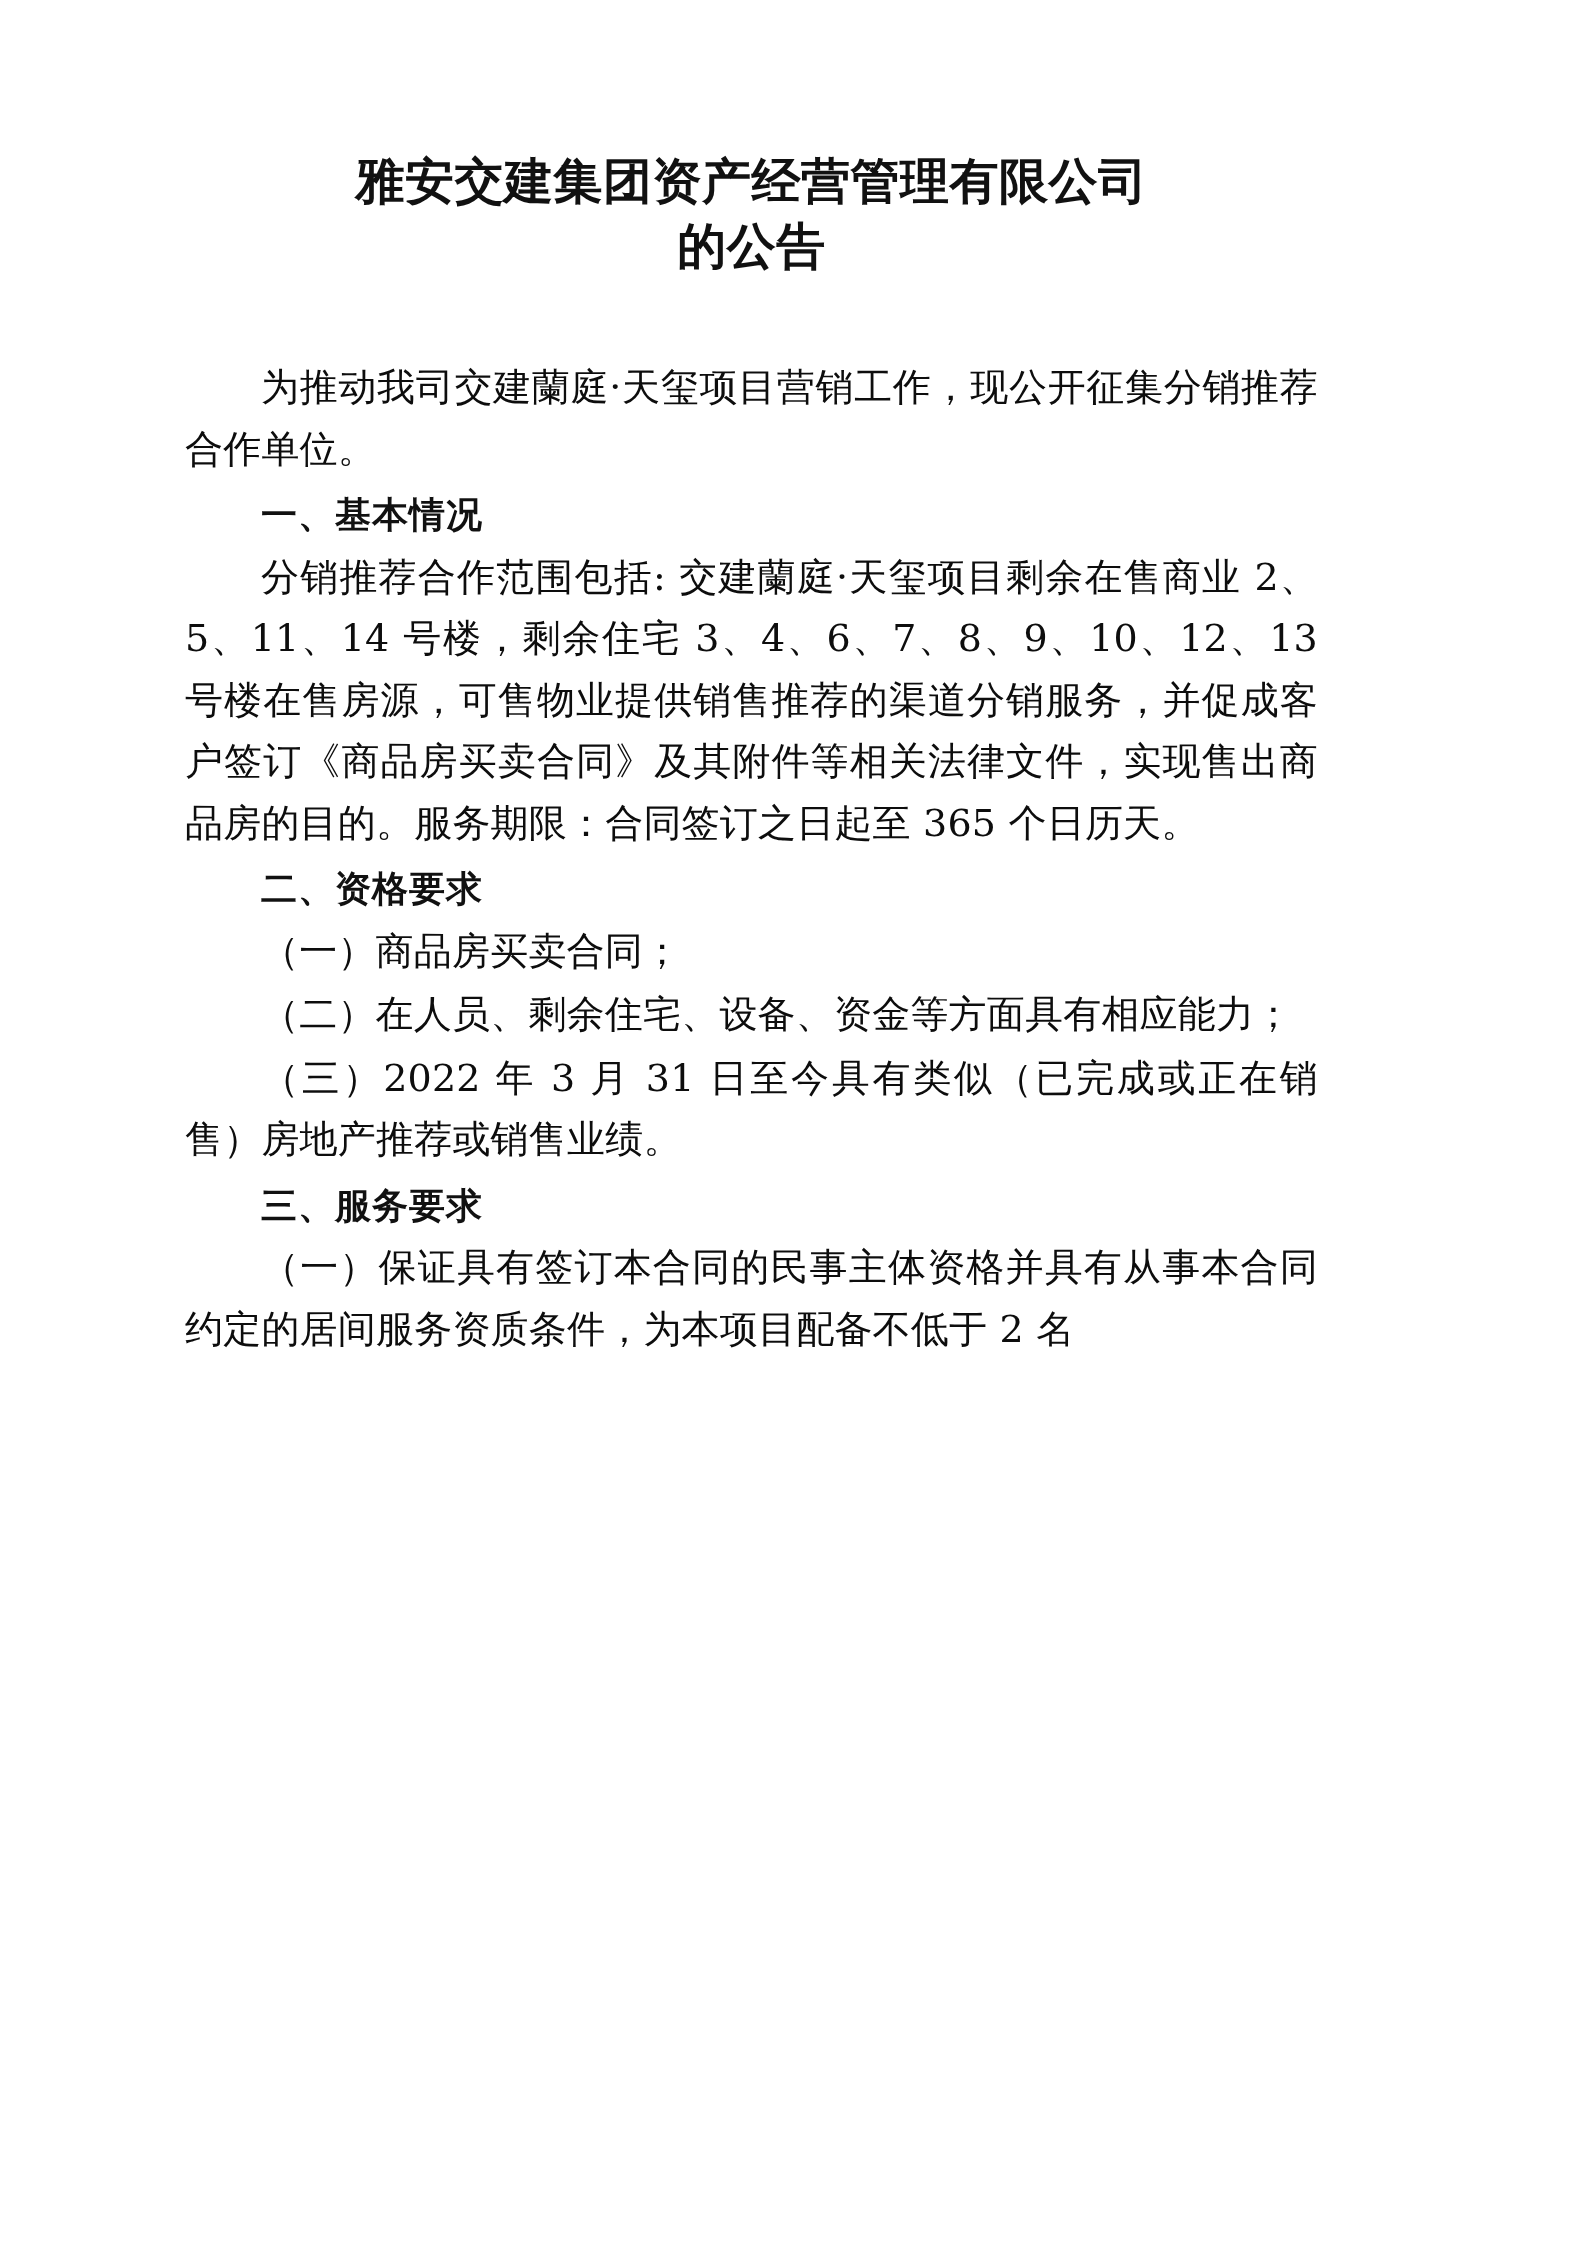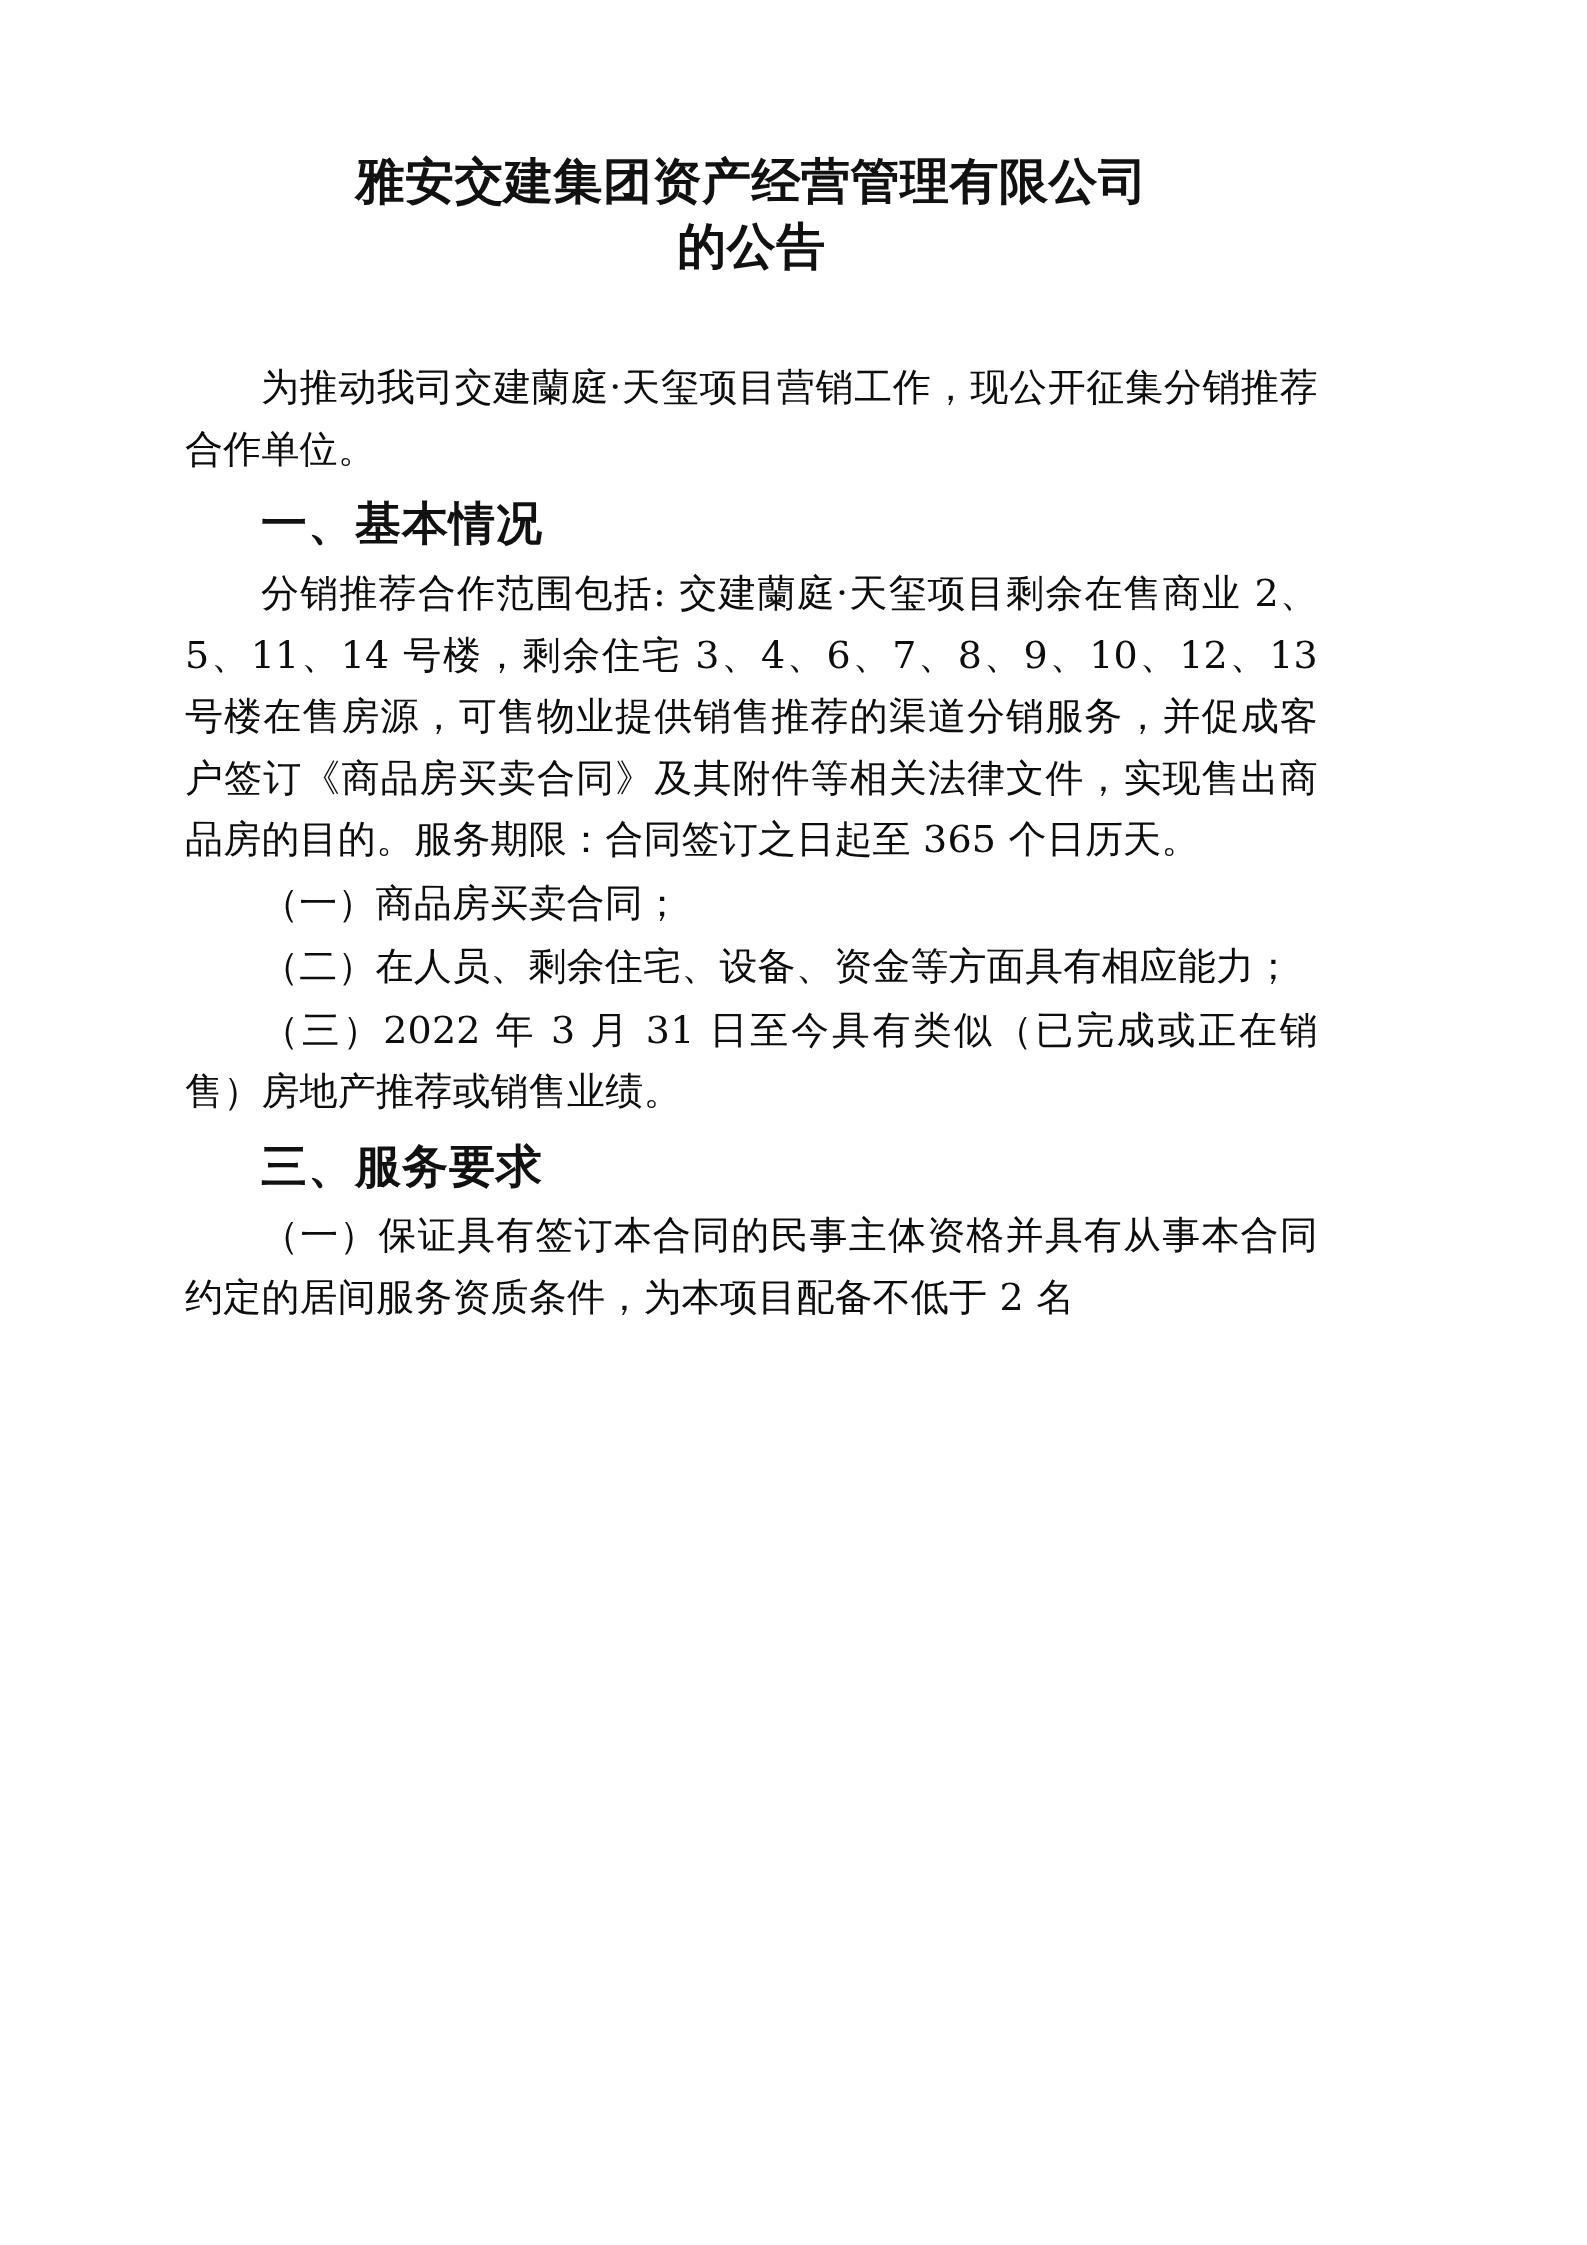--- a/index.html
+++ b/index.html
@@ -49,21 +49,21 @@
     text-indent: 76px;
     letter-spacing: 0.2px;
   }
   p.para + p.para {
     margin-top: 2px;
   }
   h2.section {
     margin: 6px 0 2px 0;
     font-family: "DejaVu Sans", "Liberation Sans", sans-serif;
     font-weight: bold;
-    font-size: 46px;
+    font-size: 36px;
     line-height: 1.62;
     text-indent: 76px;
     letter-spacing: 1px;
     color: #111;
   }
 </style>
 </head>
 <body>
 
 <div class="page">
@@ -74,20 +74,21 @@
   </div>
 
   <div class="body-block">
 
     <p class="para">为推动我司交建蘭庭·天玺项目营销工作，现公开征集分销推荐合作单位。</p>
 
     <h2 class="section">一、基本情况</h2>
 
     <p class="para">分销推荐合作范围包括: 交建蘭庭·天玺项目剩余在售商业 2、5、11、14 号楼，剩余住宅 3、4、6、7、8、9、10、12、13 号楼在售房源，可售物业提供销售推荐的渠道分销服务，并促成客户签订《商品房买卖合同》及其附件等相关法律文件，实现售出商品房的目的。服务期限：合同签订之日起至 365 个日历天。</p>
 
+    <h2 class="section">二、资格要求</h2>
 
 
     <p class="para">（一）商品房买卖合同；</p>
 
     <p class="para">（二）在人员、剩余住宅、设备、资金等方面具有相应能力；</p>
 
     <p class="para">（三）2022 年 3 月 31 日至今具有类似（已完成或正在销售）房地产推荐或销售业绩。</p>
 
     <h2 class="section">三、服务要求</h2>
 

